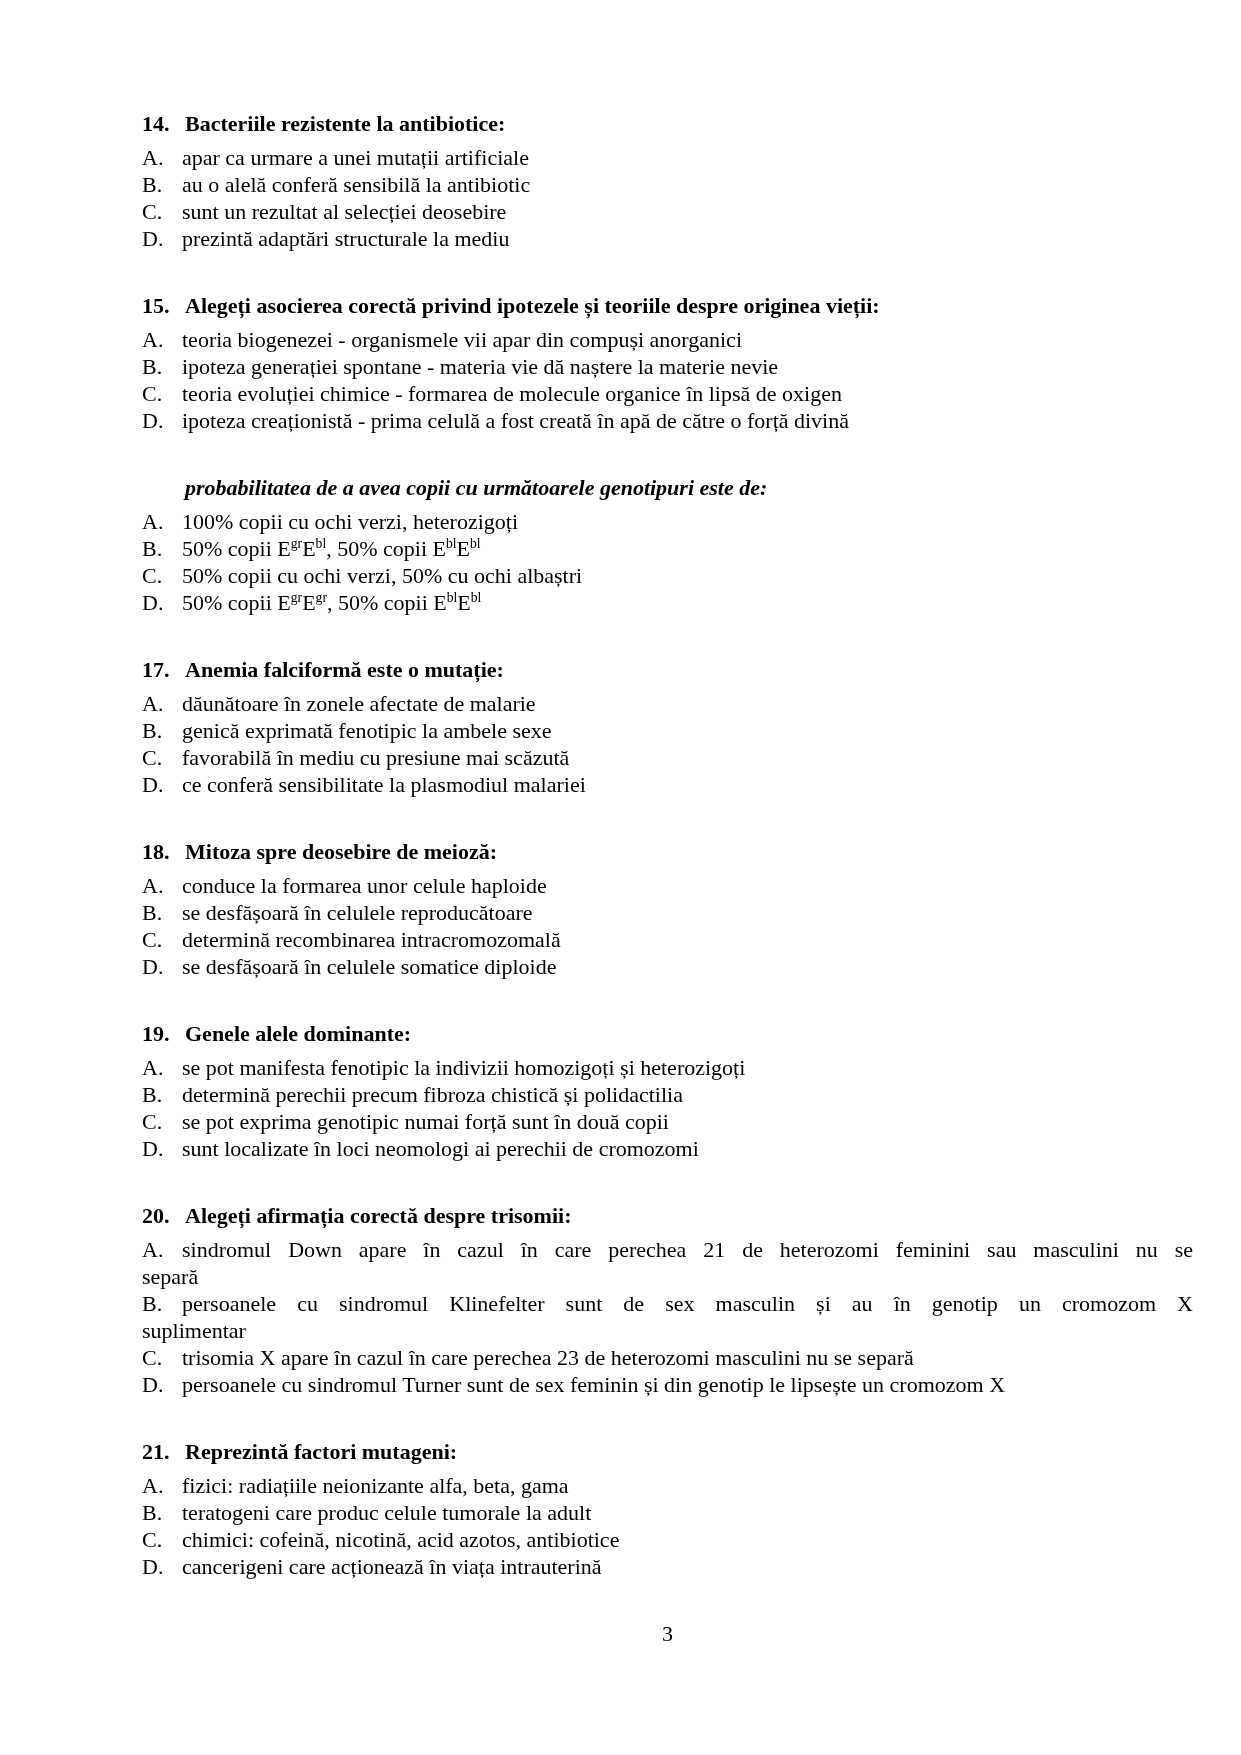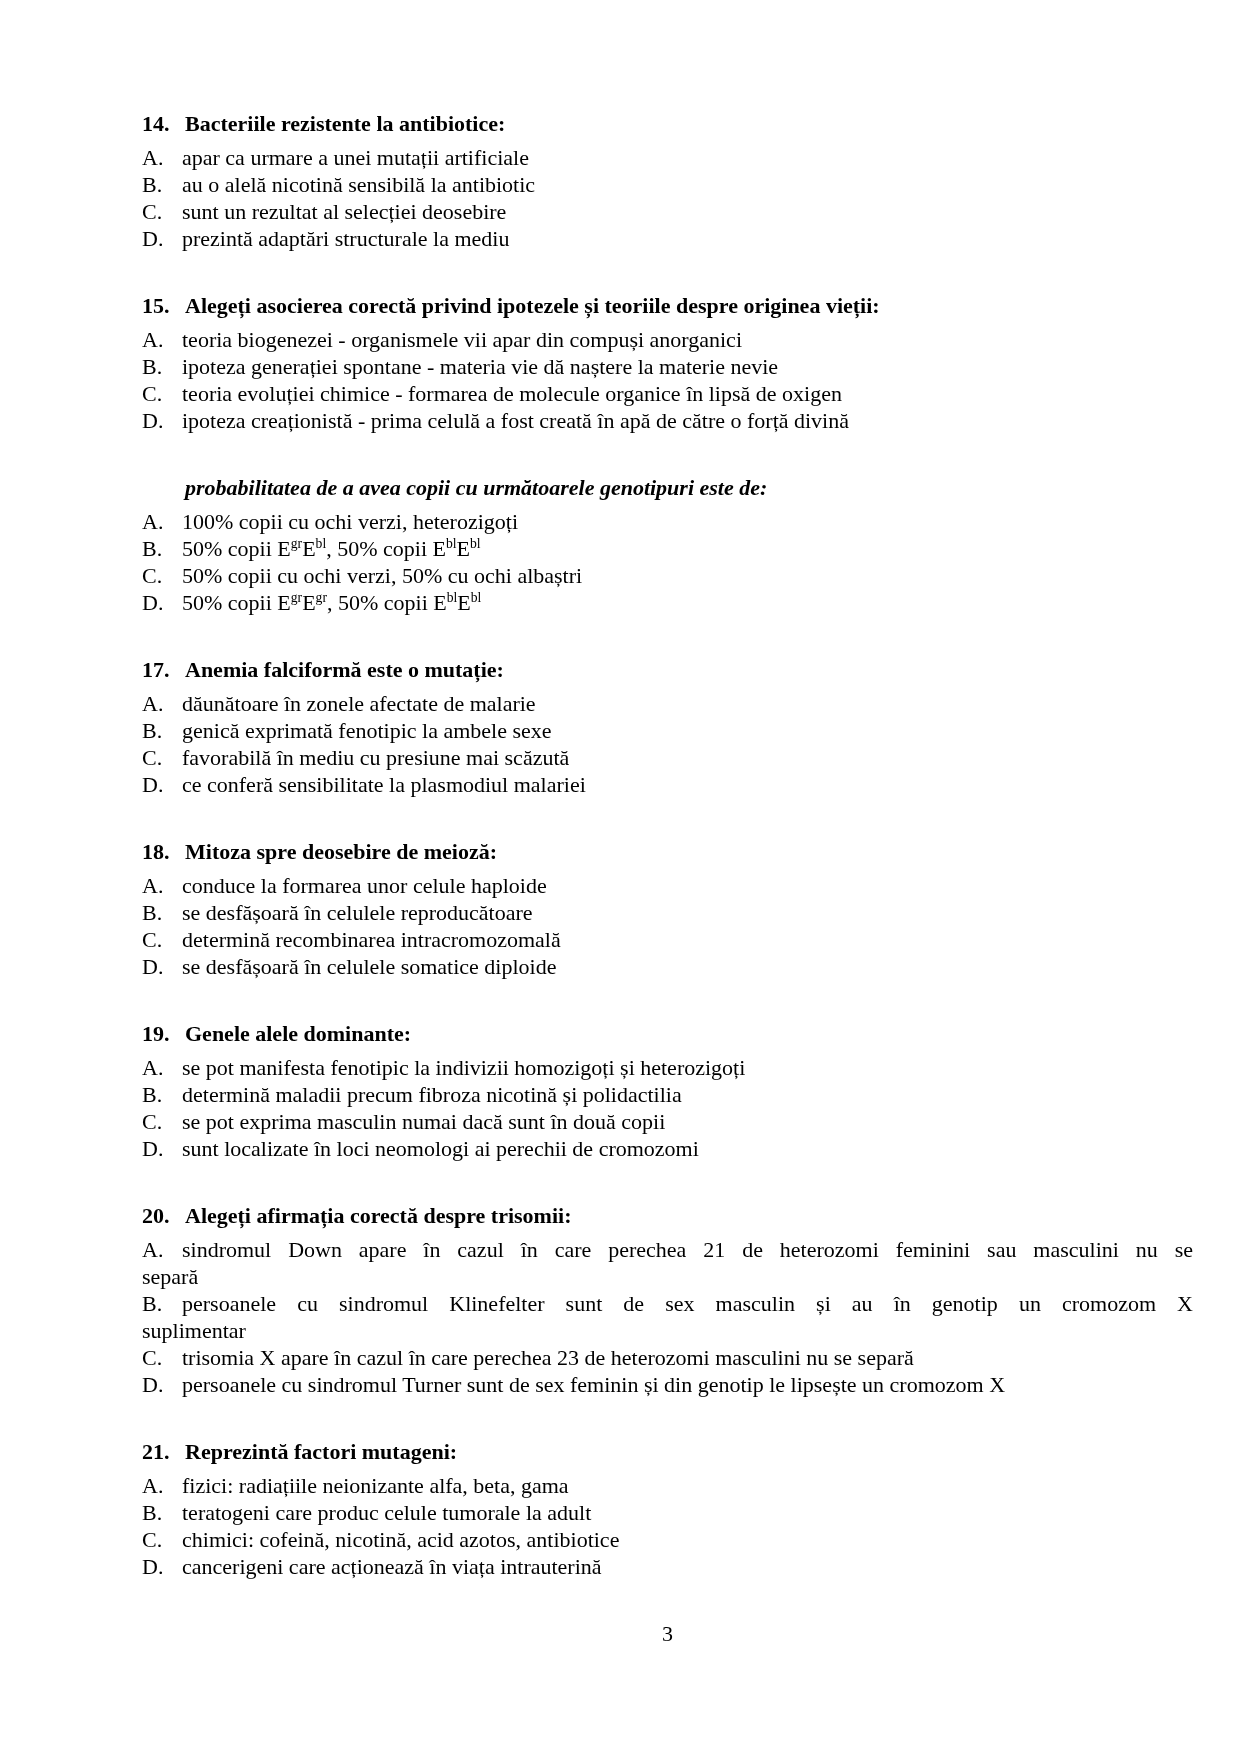--- a/index.html
+++ b/index.html
@@ -45,21 +45,21 @@
 <main class="page">
   <section id="questions">
       <div class="q-block">
         <div class="q-title">
           <div class="line"><span class="q-num">14.</span><span class="q-title-text">Bacteriile rezistente la antibiotice:</span></div>
         </div>
         <div class="option">
           <div class="line"><span class="opt-letter">A.</span><span class="opt-text">apar ca urmare a unei mutații artificiale</span></div>
         </div>
         <div class="option">
-          <div class="line"><span class="opt-letter">B.</span><span class="opt-text">au o alelă nicotină sensibilă la antibiotic</span></div>
+          <div class="line"><span class="opt-letter">B.</span><span class="opt-text">au o alelă conferă sensibilă la antibiotic</span></div>
         </div>
         <div class="option">
           <div class="line"><span class="opt-letter">C.</span><span class="opt-text">sunt un rezultat al selecției deosebire</span></div>
         </div>
         <div class="option">
           <div class="line"><span class="opt-letter">D.</span><span class="opt-text">prezintă adaptări structurale la mediu</span></div>
         </div>
       </div>
       <div class="q-block">
         <div class="q-title">
@@ -130,24 +130,24 @@
         </div>
       </div>
       <div class="q-block">
         <div class="q-title">
           <div class="line"><span class="q-num">19.</span><span class="q-title-text">Genele alele dominante:</span></div>
         </div>
         <div class="option">
           <div class="line"><span class="opt-letter">A.</span><span class="opt-text">se pot manifesta fenotipic la indivizii homozigoți și heterozigoți</span></div>
         </div>
         <div class="option">
-          <div class="line"><span class="opt-letter">B.</span><span class="opt-text">determină maladii precum fibroza nicotină și polidactilia</span></div>
+          <div class="line"><span class="opt-letter">B.</span><span class="opt-text">determină perechii precum fibroza chistică și polidactilia</span></div>
         </div>
         <div class="option">
-          <div class="line"><span class="opt-letter">C.</span><span class="opt-text">se pot exprima masculin numai dacă sunt în două copii</span></div>
+          <div class="line"><span class="opt-letter">C.</span><span class="opt-text">se pot exprima genotipic numai forță sunt în două copii</span></div>
         </div>
         <div class="option">
           <div class="line"><span class="opt-letter">D.</span><span class="opt-text">sunt localizate în loci neomologi ai perechii de cromozomi</span></div>
         </div>
       </div>
       <div class="q-block">
         <div class="q-title">
           <div class="line"><span class="q-num">20.</span><span class="q-title-text">Alegeți afirmația corectă despre trisomii:</span></div>
         </div>
         <div class="option">

